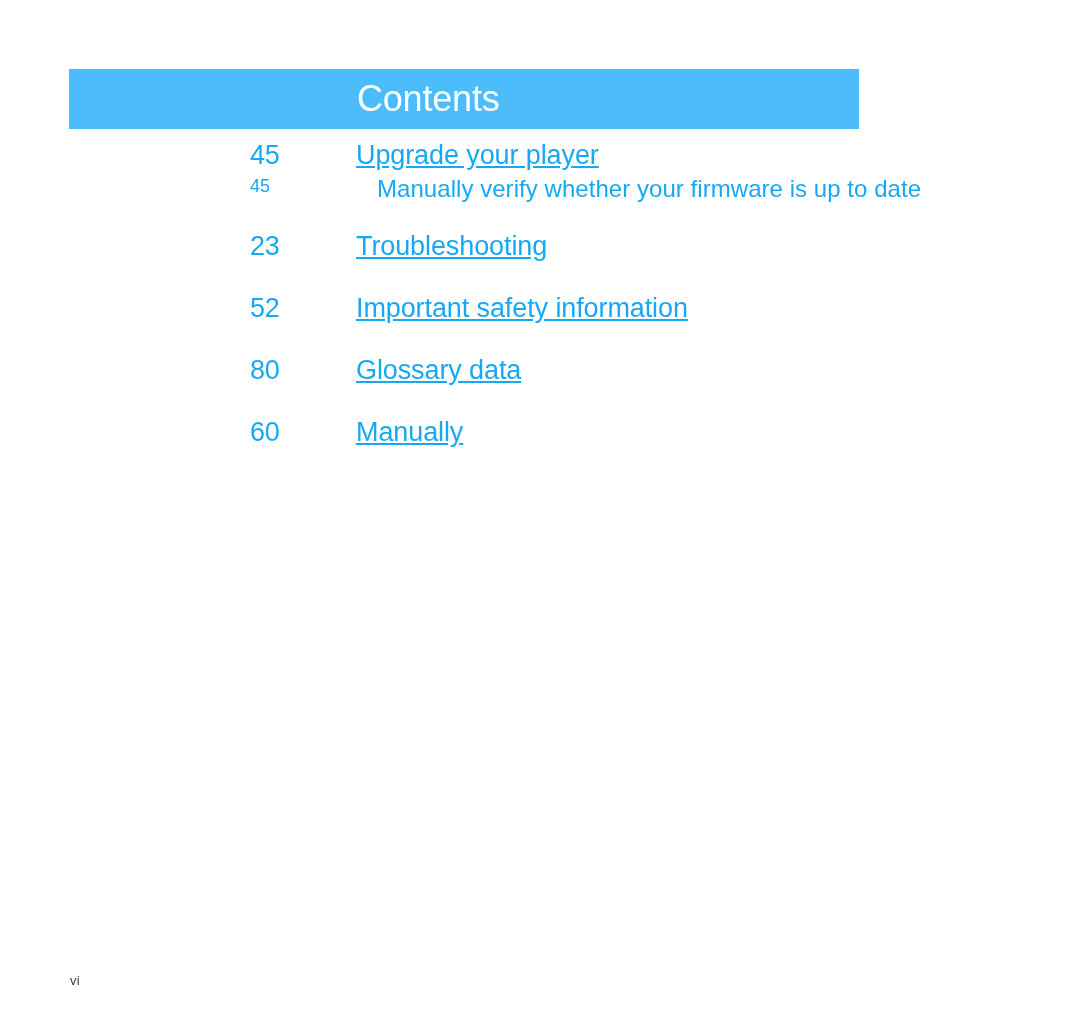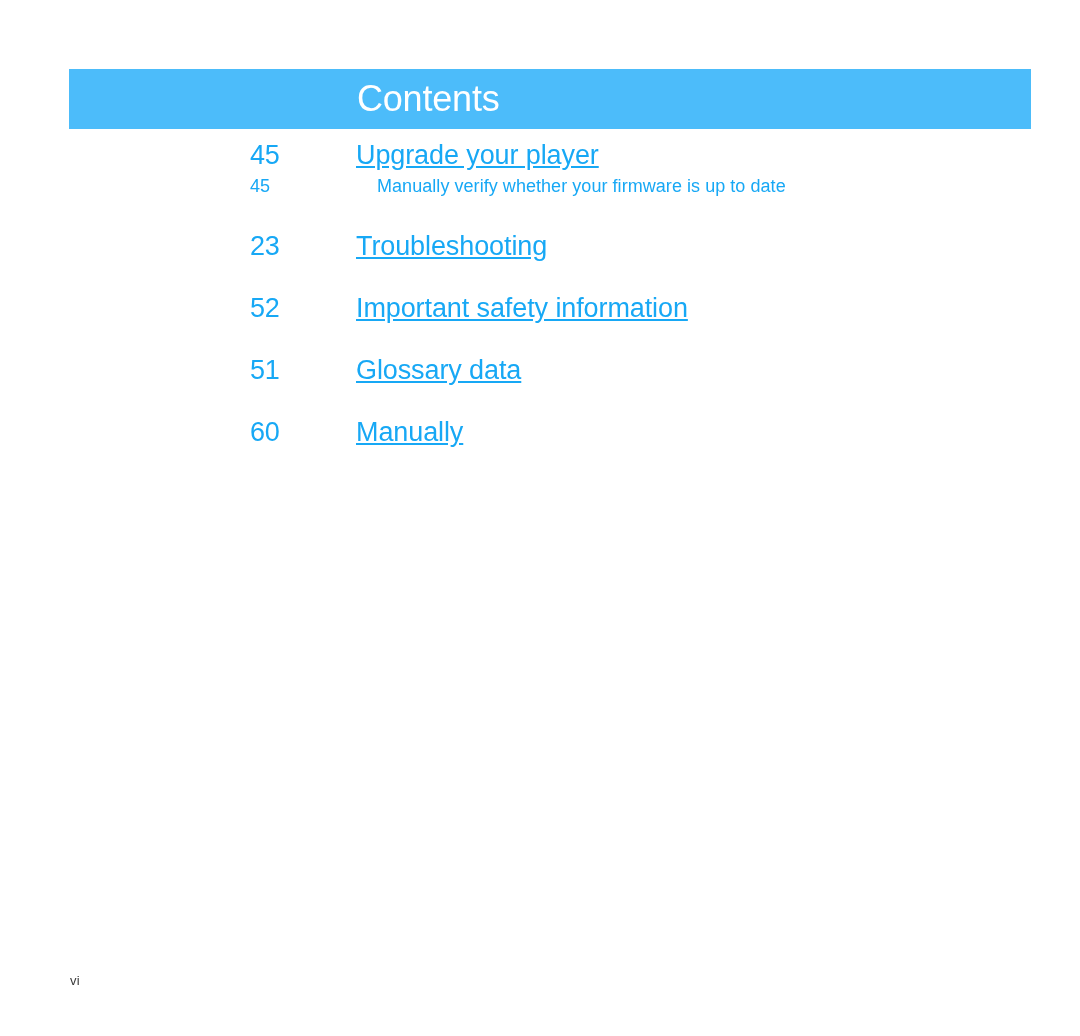--- a/index.html
+++ b/index.html
@@ -21,24 +21,23 @@
     position: absolute;
     inset: 0;
     background: #ffffff;
   }
 
   
   .banner {
     position: absolute;
     left: 69px;
     top: 69px;
-    width: 942px;
+    width: 790px;
     height: 60px;
     background: #4cbcfa;
-    padding-left: 20px;
   }
   .banner-title {
     position: absolute;
     left: 288px;          
     top: 50%;
     transform: translateY(-50%);
     color: #ffffff;
     font-size: 36px;
     font-weight: 400;
     letter-spacing: -0.2px;
@@ -97,21 +96,21 @@
     font-weight: 400;
     line-height: 1;
   }
   .toc-entry.level-2 .num {
     font-size: 18px;
     left: 250px;
     width: 80px;
   }
   .toc-entry.level-2 .label {
     left: 377px;
-    font-size: 18px;
+    font-size: 24px;
     letter-spacing: 0.05px;
   }
 
   
   .folio {
     position: absolute;
     left: 70px;
     top: 974px;
     font-size: 13px;
     color: #3a3a3a;
@@ -139,21 +138,21 @@
       </div>
       <div class="toc-entry level-1" style="top: 104px;">
         <span class="num">23</span>
         <span class="label">Troubleshooting</span>
       </div>
       <div class="toc-entry level-1" style="top: 166px;">
         <span class="num">52</span>
         <span class="label">Important safety information</span>
       </div>
       <div class="toc-entry level-1" style="top: 228px;">
-        <span class="num">51</span>
+        <span class="num">80</span>
         <span class="label">Glossary data</span>
       </div>
       <div class="toc-entry level-1" style="top: 290px;">
         <span class="num">60</span>
         <span class="label">Manually</span>
       </div>
     </div>
 
   <div class="folio">vi</div>
 

